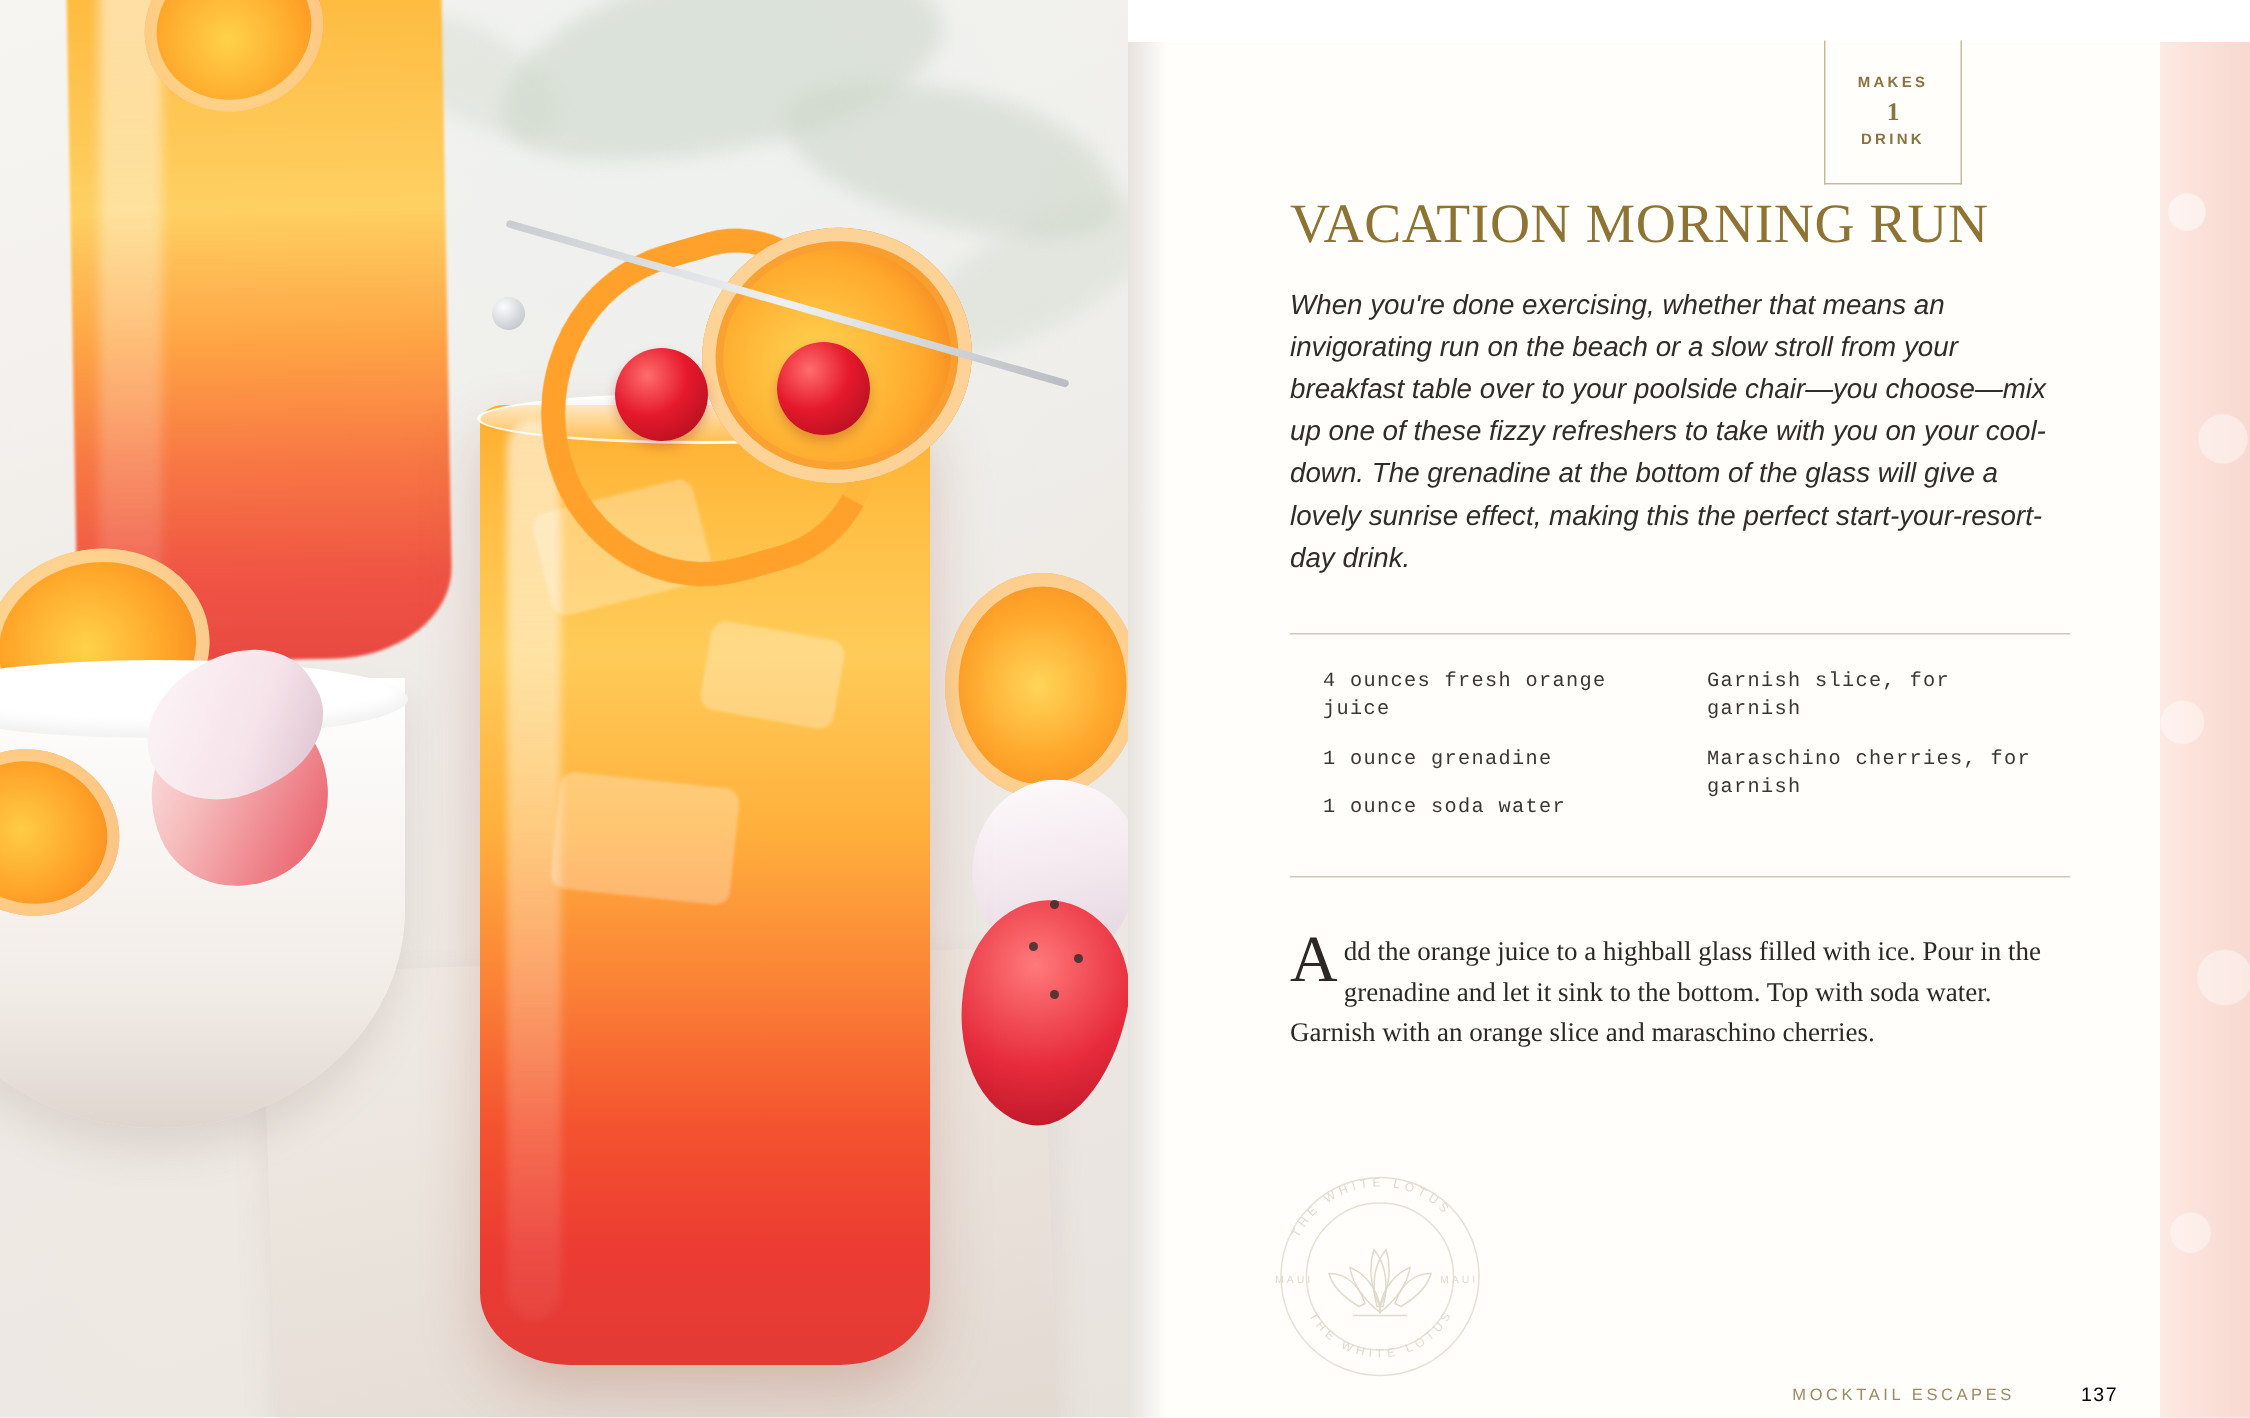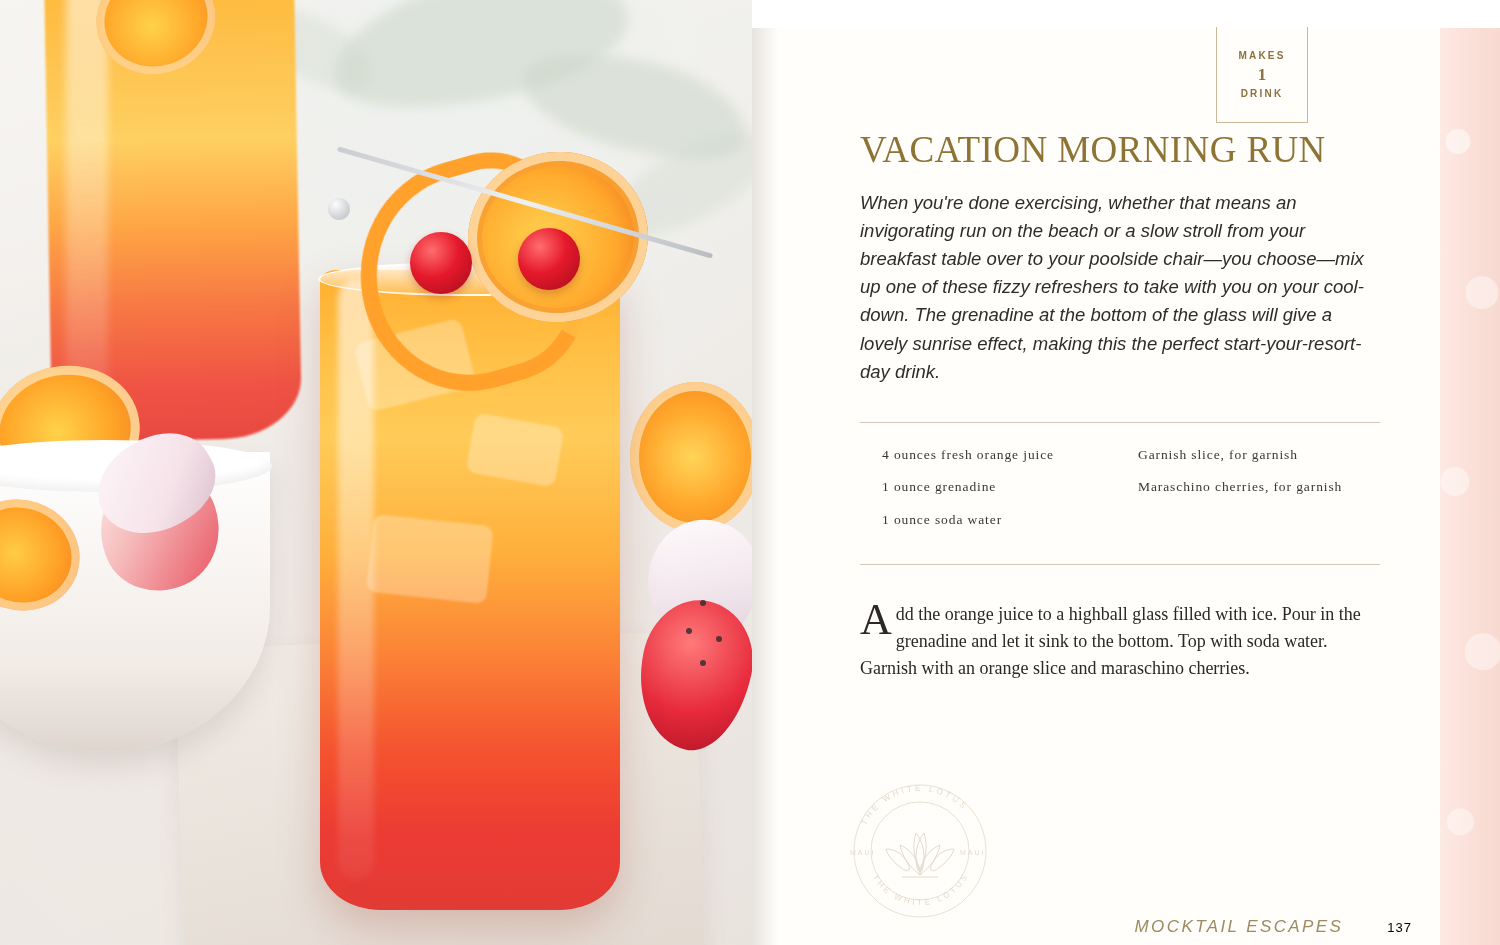--- a/index.html
+++ b/index.html
@@ -294,21 +294,21 @@
   .rule {
     height: 1px; background: #cfc8bb; width: 100%;
   }
   .ingredients {
     display: flex;
     gap: 28px;
     padding: 22px 14px 22px 22px;
   }
   .ing-col { width: 50%; }
   .ing-item {
-    font-family: Liberation Serif, serif;
+    font-family: Liberation Mono, monospace;
     font-size: 13.5px;
     letter-spacing: .9px;
     color: #3a3634;
     line-height: 1.45;
     margin-bottom: 13px;
   }
   .method {
     margin-top: 36px;
     font-family: "Liberation Serif", serif;
     font-size: 18px;
@@ -336,23 +336,22 @@
 
   .footer {
     position: absolute;
     left: 0; right: 60px; bottom: 36px;
     display: flex; align-items: center; justify-content: flex-end;
     gap: 44px;
     padding-right: 28px;
   }
   .footer-chapter {
     font-family: "Liberation Sans", sans-serif;
-    font-size: 17px; letter-spacing: 2.4px;
+    font-size: 11px; letter-spacing: 2.4px;
     color: #9c8a62;
-    font-style: italic;
   }
   .footer-page {
     font-family: Liberation Sans, sans-serif;
     font-size: 13px; letter-spacing: 1px;
     color: #000000;
   }
 </style>
 </head>
 <body>
 

